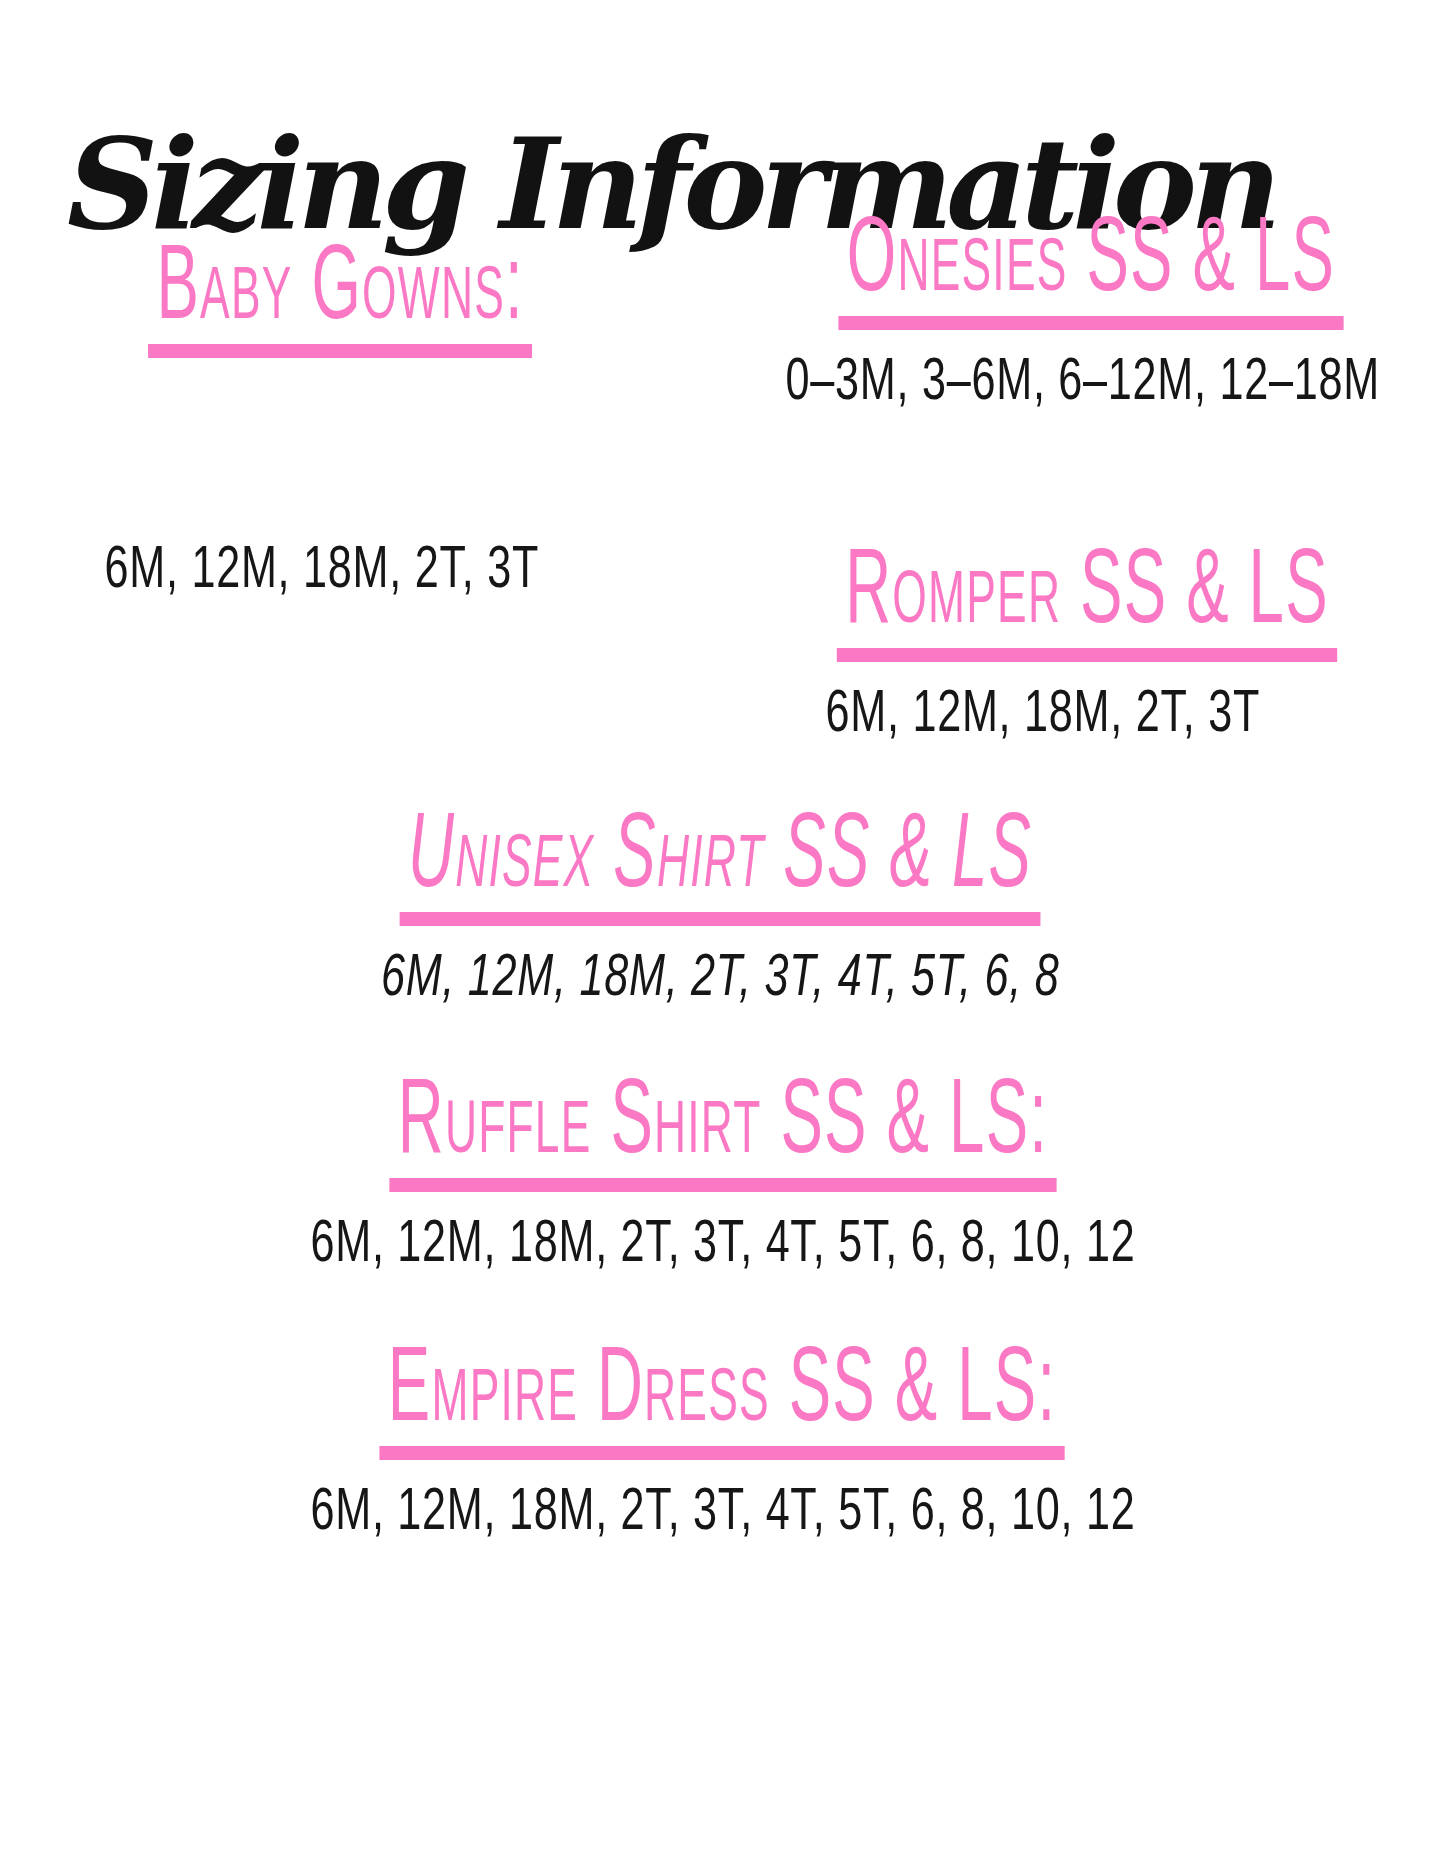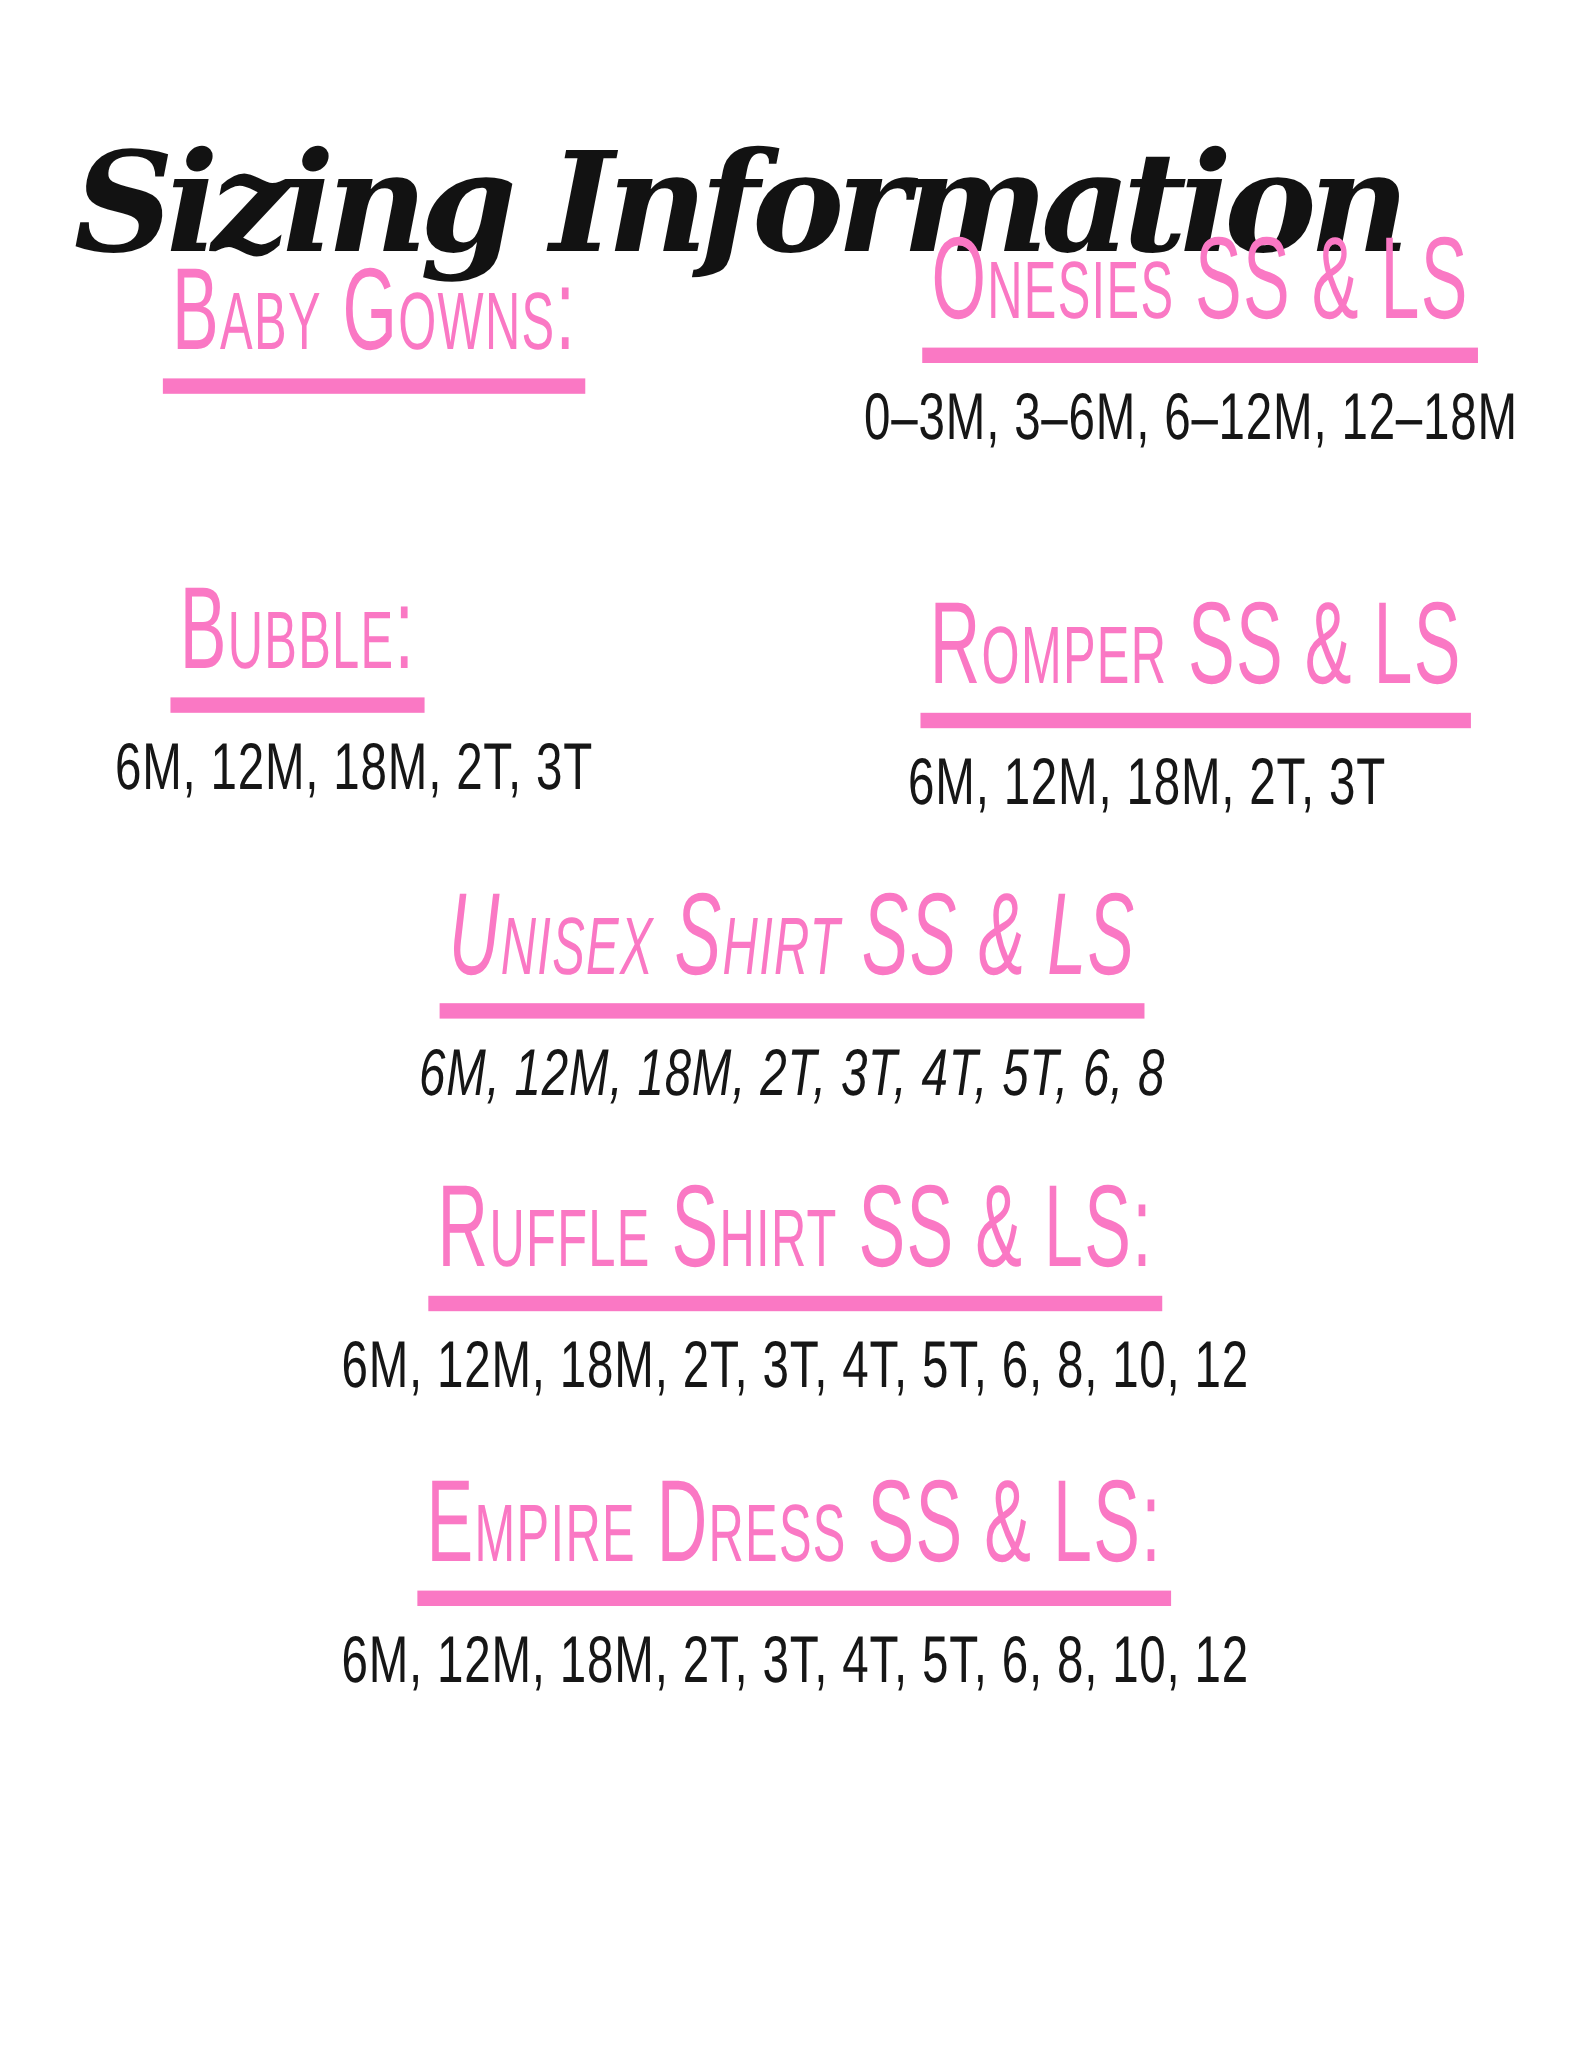--- a/index.html
+++ b/index.html
@@ -64,23 +64,20 @@
   <section class="sec" id="sec-onesies">
     <div class="h-wrap">
       <span class="h">Onesies SS &amp; LS</span>
     </div>
     <div class="sizes">
       <span class="s">0–3M, 3–6M, 6–12M, 12–18M</span>
     </div>
   </section>
 
   <section class="sec" id="sec-bubble">
-    <div class="h-wrap">
-      <span class="h">Bubble:</span>
-    </div>
     <div class="sizes">
       <span class="s">6M, 12M, 18M, 2T, 3T</span>
     </div>
   </section>
 
   <section class="sec" id="sec-romper">
     <div class="h-wrap">
       <span class="h">Romper SS &amp; LS</span>
     </div>
     <div class="sizes">

